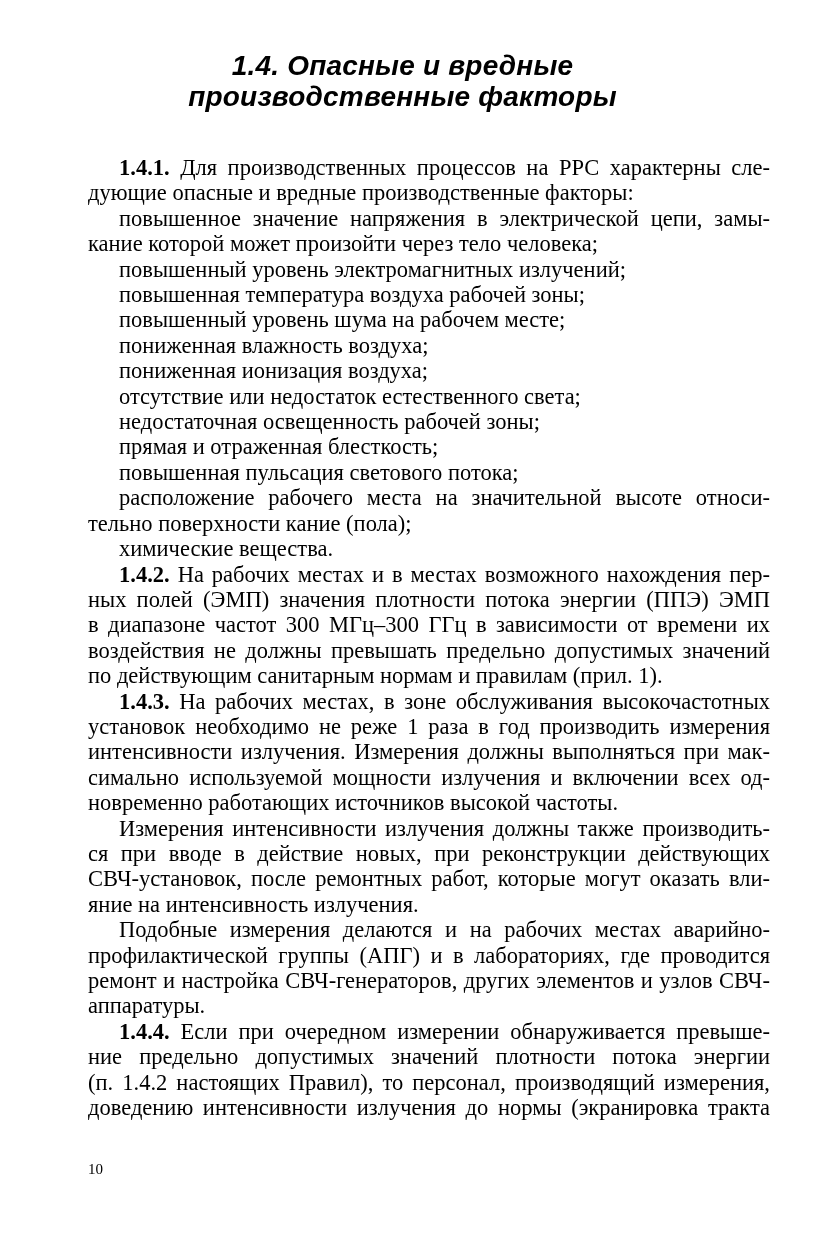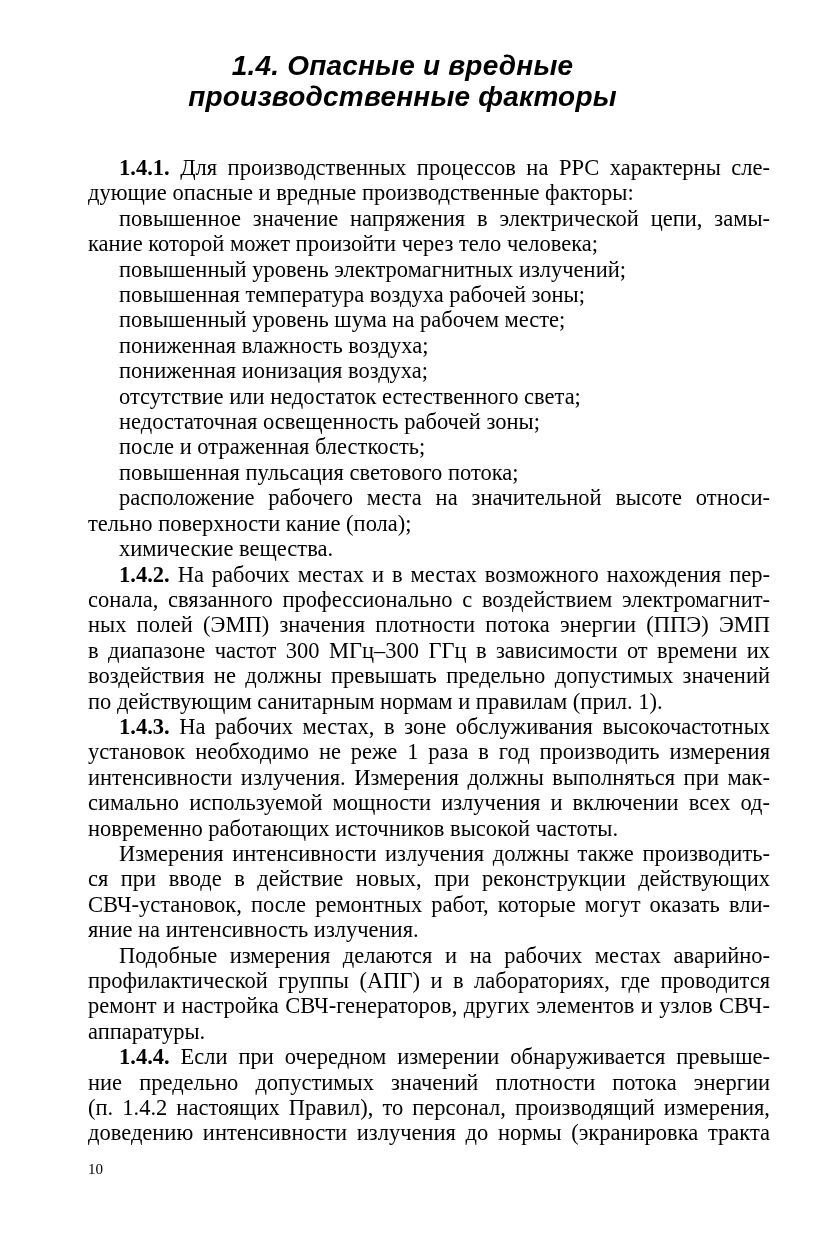--- a/index.html
+++ b/index.html
@@ -63,27 +63,26 @@
     <div class="line">дующие опасные и вредные производственные факторы:</div>
     <div class="line just indent">повышенное значение напряжения в электрической цепи, замы-</div>
     <div class="line">кание которой может произойти через тело человека;</div>
     <div class="line indent">повышенный уровень электромагнитных излучений;</div>
     <div class="line indent">повышенная температура воздуха рабочей зоны;</div>
     <div class="line indent">повышенный уровень шума на рабочем месте;</div>
     <div class="line indent">пониженная влажность воздуха;</div>
     <div class="line indent">пониженная ионизация воздуха;</div>
     <div class="line indent">отсутствие или недостаток естественного света;</div>
     <div class="line indent">недостаточная освещенность рабочей зоны;</div>
-    <div class="line indent">после и отраженная блесткость;</div>
+    <div class="line indent">прямая и отраженная блесткость;</div>
     <div class="line indent">повышенная пульсация светового потока;</div>
     <div class="line just indent">расположение рабочего места на значительной высоте относи-</div>
     <div class="line">тельно поверхности кание (пола);</div>
     <div class="line indent">химические вещества.</div>
     <div class="line just indent"><b>1.4.2.</b> На рабочих местах и в местах возможного нахождения пер-</div>
-    <div class="line just">сонала, связанного профессионально с воздействием электромагнит-</div>
     <div class="line just">ных полей (ЭМП) значения плотности потока энергии (ППЭ) ЭМП</div>
     <div class="line just">в диапазоне частот 300 МГц–300 ГГц в зависимости от времени их</div>
     <div class="line just">воздействия не должны превышать предельно допустимых значений</div>
     <div class="line">по действующим санитарным нормам и правилам (прил. 1).</div>
     <div class="line just indent"><b>1.4.3.</b> На рабочих местах, в зоне обслуживания высокочастотных</div>
     <div class="line just">установок необходимо не реже 1 раза в год производить измерения</div>
     <div class="line just">интенсивности излучения. Измерения должны выполняться при мак-</div>
     <div class="line just">симально используемой мощности излучения и включении всех од-</div>
     <div class="line">новременно работающих источников высокой частоты.</div>
     <div class="line just indent">Измерения интенсивности излучения должны также производить-</div>

